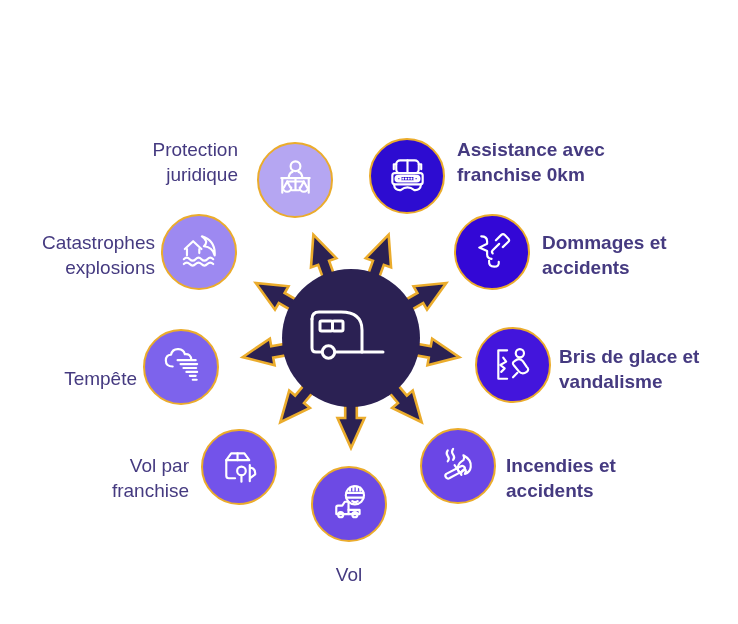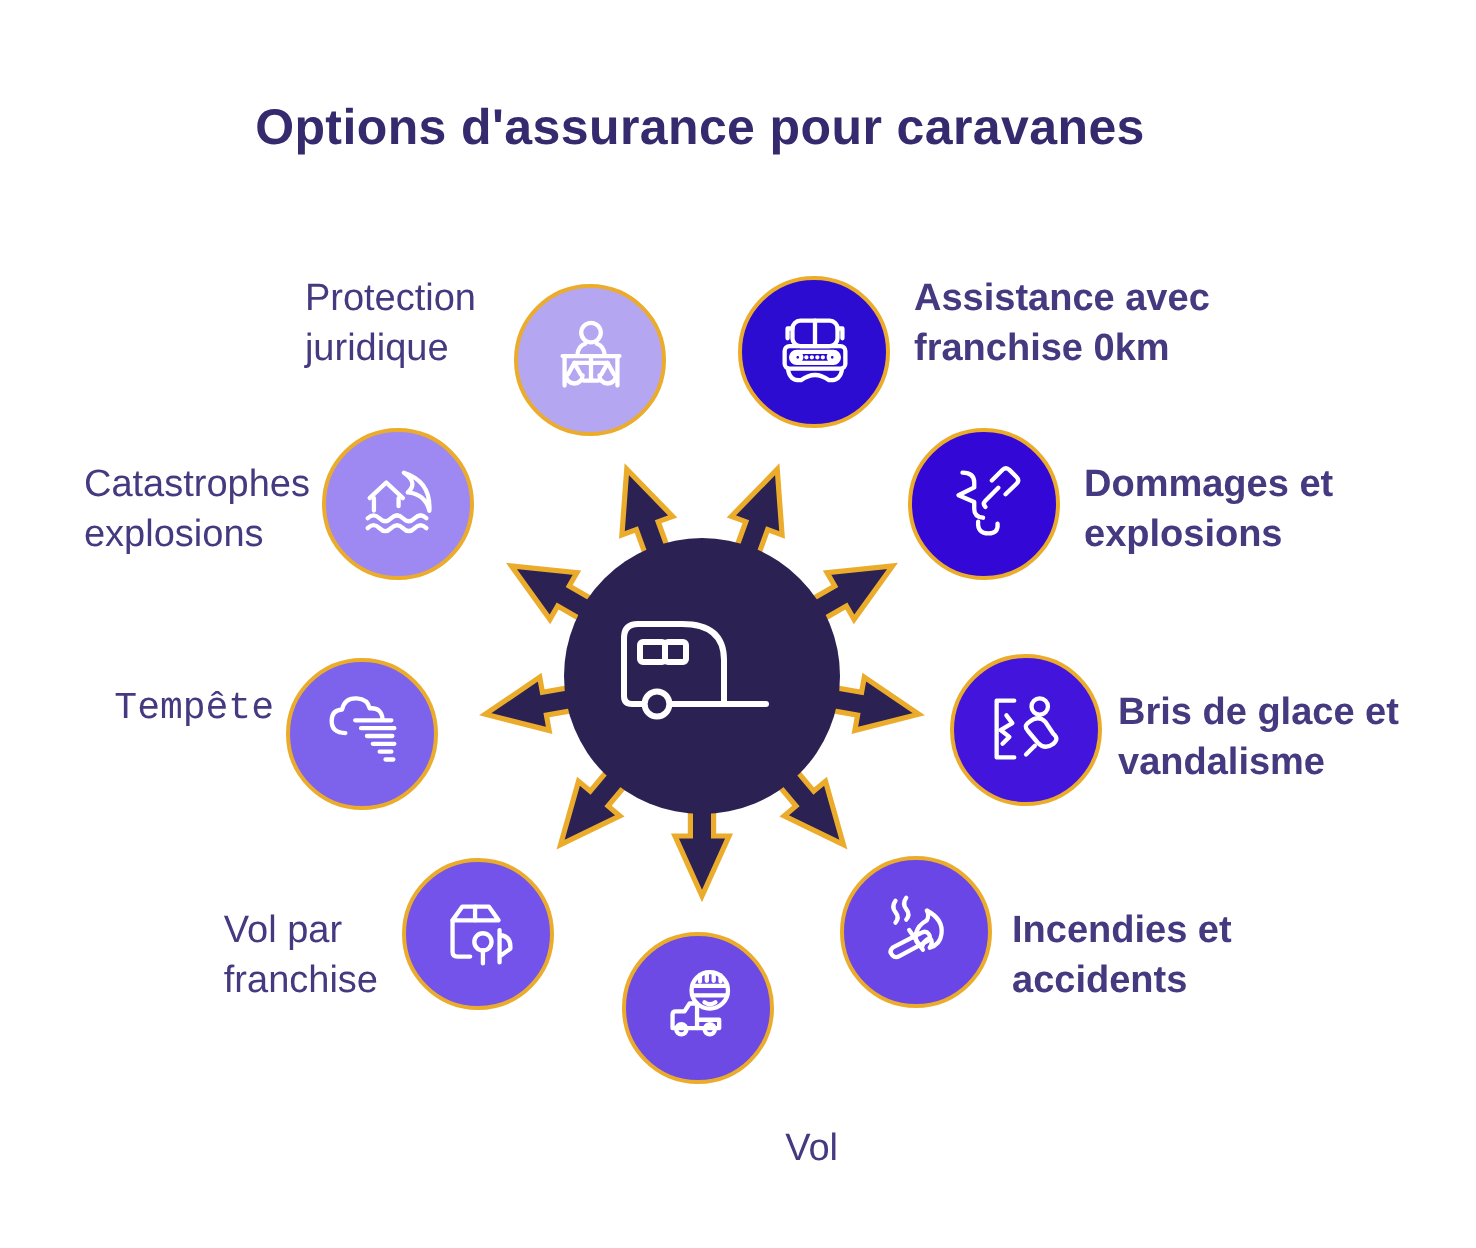--- a/index.html
+++ b/index.html
@@ -16,30 +16,29 @@
   .sat{
     position:absolute;width:76px;height:76px;border-radius:50%;
     box-sizing:border-box;border:2.5px solid var(--gold);
     display:flex;align-items:center;justify-content:center;
   }
   .sat svg{display:block;}
   .sat-label{
     position:absolute;font-size:19px;line-height:25px;color:var(--text-color);
     white-space:pre-line;font-weight:400;
   }
-  .sat-label.align-right{text-align:left;}
+  .sat-label.align-right{text-align:right;}
   .sat-label.align-left{text-align:left;font-weight:bold;}
-  .sat-label.align-center{text-align:right;}
+  .sat-label.align-center{text-align:center;}
 </style>
 </head>
 <body>
 
 <div class="canvas">
 
-  <div class="title">Options d'assurance pour caravanes</div>
 
   <svg class="hub-svg" width="250" height="250" viewBox="-125 -125 250 250">
     <g id="hub-arrows" style="fill:var(--hub);stroke:var(--gold);stroke-width:2.6;stroke-linejoin:miter;">
         <path d="M36 -5.8 L80 -5.8 L80 -13.5 L110 0 L80 13.5 L80 5.8 L36 5.8 Z" transform="rotate(250)"></path>
         <path d="M36 -5.8 L80 -5.8 L80 -13.5 L110 0 L80 13.5 L80 5.8 L36 5.8 Z" transform="rotate(290)"></path>
         <path d="M36 -5.8 L80 -5.8 L80 -13.5 L110 0 L80 13.5 L80 5.8 L36 5.8 Z" transform="rotate(210)"></path>
         <path d="M36 -5.8 L80 -5.8 L80 -13.5 L110 0 L80 13.5 L80 5.8 L36 5.8 Z" transform="rotate(330)"></path>
         <path d="M36 -5.8 L80 -5.8 L80 -13.5 L110 0 L80 13.5 L80 5.8 L36 5.8 Z" transform="rotate(170)"></path>
         <path d="M36 -5.8 L80 -5.8 L80 -13.5 L110 0 L80 13.5 L80 5.8 L36 5.8 Z" transform="rotate(10)"></path>
         <path d="M36 -5.8 L80 -5.8 L80 -13.5 L110 0 L80 13.5 L80 5.8 L36 5.8 Z" transform="rotate(130)"></path>
@@ -113,32 +112,32 @@
             <g fill="none" stroke="#fff" stroke-width="2.2" stroke-linecap="round" stroke-linejoin="round">
     <path d="M27.5 11.5 L33 6 Q34.8 4.4 36.6 6.2 L40 9.6 Q41.8 11.4 40.2 13 L34.5 18.5"></path>
     <path d="M30.8 15.2 L24.2 21.8 Q22.6 23.4 24.2 25"></path>
     <path d="M12.5 7.5 Q18.5 7.5 18.5 12.5 V15 L10.5 19 L18.5 22.5 V26 Q18.5 30 23 30.5"></path>
     <path d="M20.5 32.5 Q20 38.5 25.8 38.5 Q31 38.5 30.4 33.5"></path>
             </g>
           </svg>
         </span>
       </div>
       <div class="sat-label align-left" style="top: 230px; left: 542px;">Dommages et
-explosions</div>
+accidents</div>
       <div class="sat" style="left: 143px; top: 329px; background: rgb(125, 99, 236);">
         <span>
           <svg width="47" height="47" viewBox="0 0 48 48">
             <g fill="none" stroke="#fff" stroke-width="2.2" stroke-linecap="round" stroke-linejoin="round">
     <path d="M15 23 Q8 23 8 16.8 Q8 11.2 13.3 11 Q14.6 5 20.8 5.3 Q26.4 5.6 27.4 10.4 Q33.6 9.8 34 16"></path>
     <path d="M20 16.5 H38.5 M23 20.5 H40 M26 24.5 H39 M29 28.5 H40 M32.5 32.5 H38.5 M35.5 36.5 H39.5"></path>
             </g>
           </svg>
         </span>
       </div>
-      <div class="sat-label align-right" style="top: 342px; right: 601px; font-family: Liberation Mono, monospace;">Tempête</div>
+      <div class="sat-label align-right" style="top: 366px; right: 601px;">Tempête</div>
       <div class="sat" style="left: 475px; top: 327px; background: rgb(67, 21, 220);">
         <span>
           <svg width="47" height="47" viewBox="0 0 48 48">
             <g fill="none" stroke="#fff" stroke-width="2.2" stroke-linecap="round" stroke-linejoin="round">
     <path d="M17.5 8.5 H8.5 V37.5 H17.5"></path>
     <path d="M13.5 16 L16.5 20 L10.5 23.5 L15 27 L11.5 30.5"></path>
     <circle cx="30.5" cy="11.5" r="4.2"></circle>
     <path d="M25 19.5 Q30 15.5 33.5 19.5 L37.5 25.5 Q40.5 28 37.5 30.5 Q33 33.8 29.5 30 L24.5 24 Q22 21.5 25 19.5 Z"></path>
     <path d="M28 31.5 L23.5 36"></path>
             </g>

